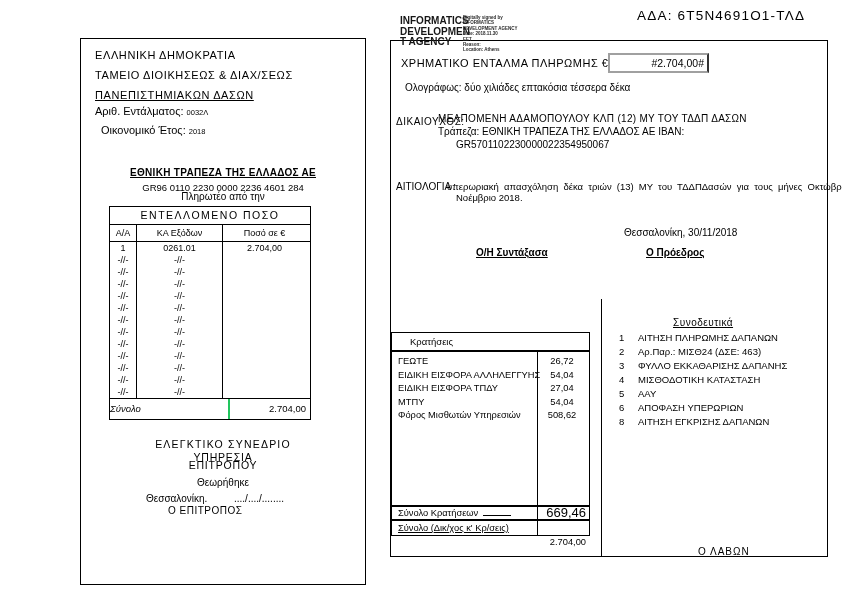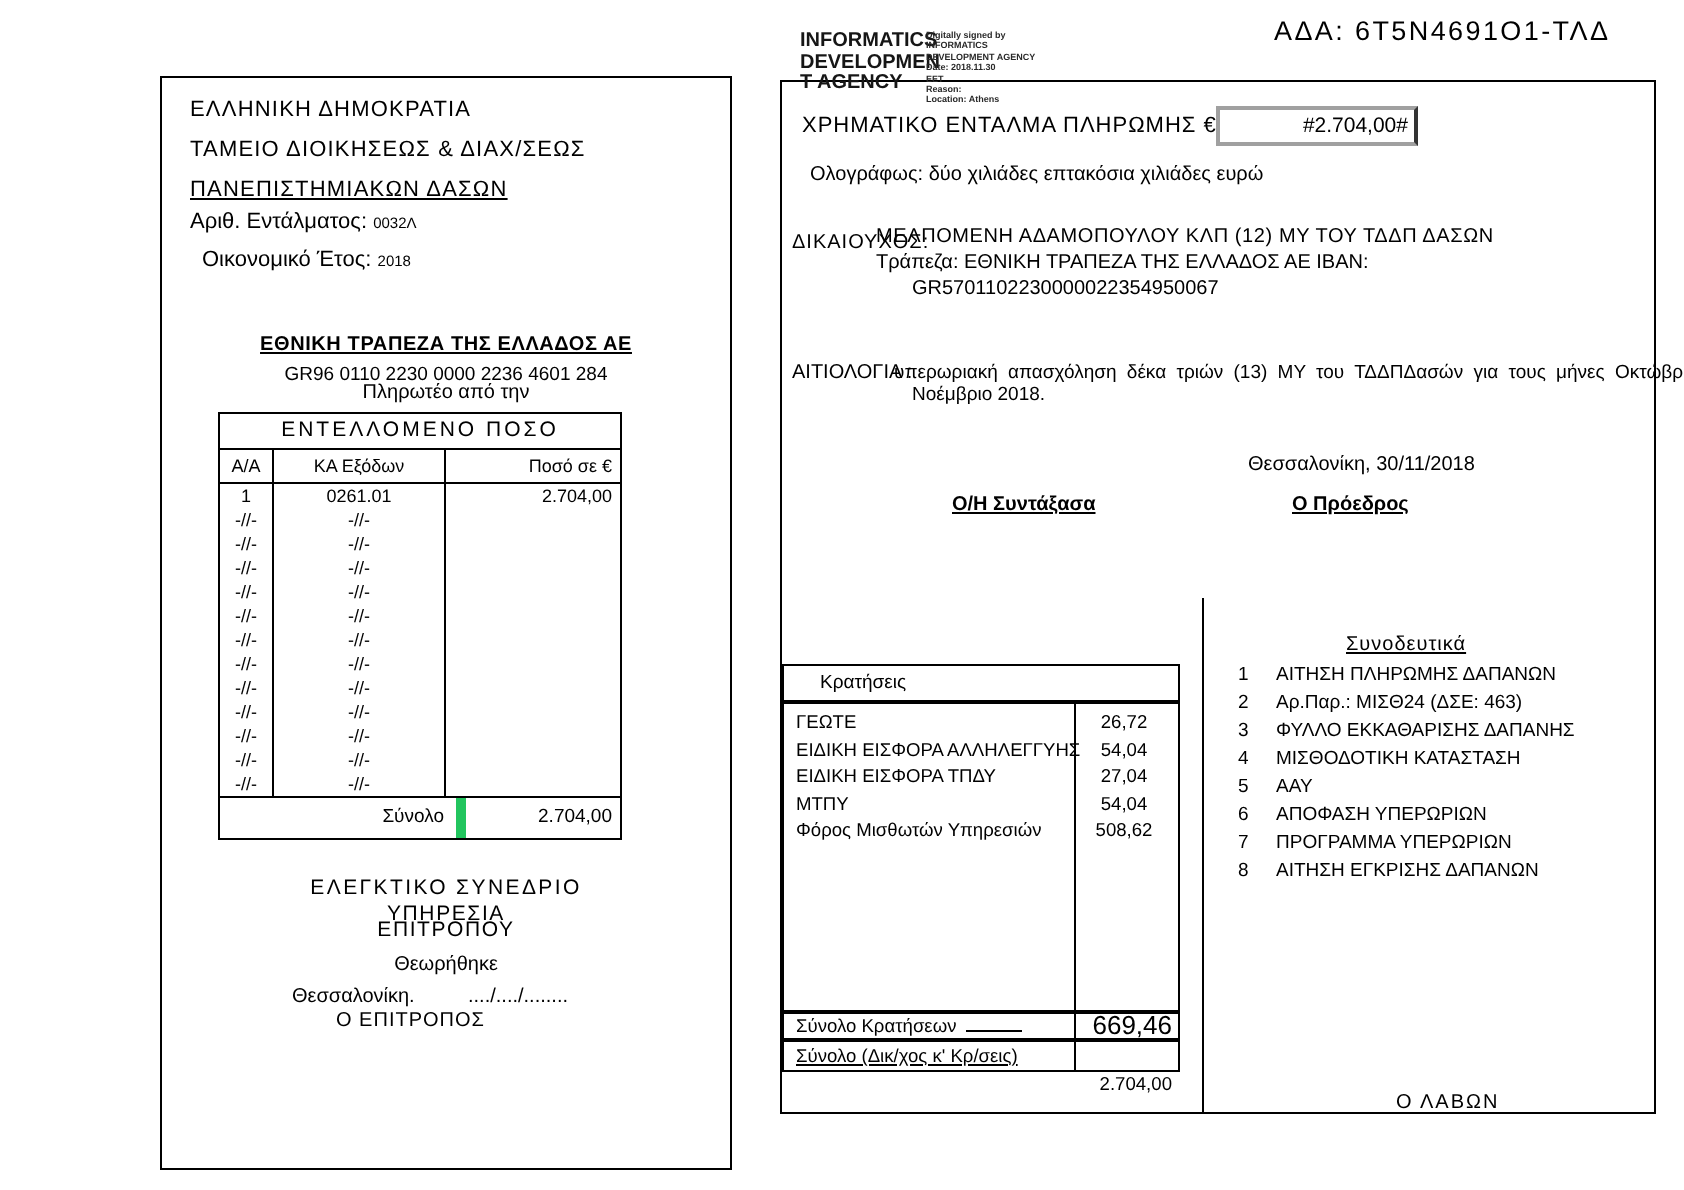--- a/index.html
+++ b/index.html
@@ -19,23 +19,23 @@
   .lfield{position:absolute;font-size:11px;white-space:nowrap;}
   .lfield .val{font-size:7.5px;}
   .centered{position:absolute;left:0;width:100%;text-align:center;white-space:nowrap;}
 
   .ltable{position:absolute;left:28px;top:167px;width:200px;border:1px solid #000;background:#fff;}
   .lt-title{height:17px;line-height:17px;text-align:center;font-size:10.5px;letter-spacing:1.5px;border-bottom:1px solid #000;}
   .lt-head{display:flex;height:16px;line-height:16px;border-bottom:1px solid #000;font-size:9px;}
   .lt-row{display:flex;height:12px;line-height:12px;font-size:9px;}
   .c1{width:26px;border-right:1px solid #000;text-align:center;}
   .c2{width:85px;border-right:1px solid #000;text-align:center;}
-  .c3{flex:1;text-align:right;padding-right:4px;}
+  .c3{flex:1;text-align:center;padding-right:4px;}
   .lt-total{display:flex;border-top:1px solid #000;height:20px;line-height:20px;font-size:9.5px;}
-  .lt-total .tl{width:112px;text-align:right;padding-right:6px;border-right:5px solid #22c55e;}
+  .lt-total .tl{width:112px;text-align:left;padding-right:6px;border-right:2px solid #22c55e;font-style:italic;}
   .lt-total .tv{flex:1;text-align:right;padding-right:4px;}
 
   .audit{font-size:10.5px;letter-spacing:0.8px;}
 
   
   .rbox{left:390px;top:40px;width:436px;height:515px;border:1.5px solid #000;}
   .r-title{position:absolute;left:10px;top:16px;font-size:11px;letter-spacing:0.5px;white-space:nowrap;}
   .amtbox{position:absolute;left:217px;top:12px;width:94px;height:16px;line-height:16px;
           border:2px solid #a0a0a0;border-right-color:#333;text-align:right;padding-right:3px;font-size:10.5px;background:#fff;}
   .rline{position:absolute;font-size:10px;white-space:nowrap;}
@@ -187,21 +187,21 @@
     <div class="abs" style="left:153px;top:454px;font-size:10px;">..../..../........</div>
     <div class="abs" style="left:87px;top:466px;font-size:10px;letter-spacing:0.5px;">Ο ΕΠΙΤΡΟΠΟΣ</div>
   </div>
 
   <div class="abs rbox">
     <div class="r-title">ΧΡΗΜΑΤΙΚΟ ΕΝΤΑΛΜΑ ΠΛΗΡΩΜΗΣ € :</div>
     <div class="amtbox">#2.704,00#</div>
 
     <div class="rline" style="left:14px;top:41px;">
       <span>Ολογράφως:</span>
-      <span>δύο  χιλιάδες επτακόσια χιλιάδες ευρώ</span>
+      <span>δύο  χιλιάδες επτακόσια τέσσερα δέκα</span>
     </div>
 
     <div class="rline" style="left:5px;top:75px;letter-spacing:0.5px;">ΔΙΚΑΙΟΥΧΟΣ:</div>
     <div class="rline" style="left:47px;top:72px;letter-spacing:0.3px;">ΜΕΛΠΟΜΕΝΗ ΑΔΑΜΟΠΟΥΛΟΥ ΚΛΠ (12) ΜΥ ΤΟΥ ΤΔΔΠ ΔΑΣΩΝ</div>
     <div class="rline" style="left:47px;top:85px;">Τράπεζα: ΕΘΝΙΚΗ ΤΡΑΠΕΖΑ ΤΗΣ ΕΛΛΑΔΟΣ ΑΕ   ΙΒΑΝ:</div>
     <div class="rline" style="left:65px;top:98px;">GR5701102230000022354950067</div>
 
     <div class="rline" style="left:5px;top:140px;">ΑΙΤΙΟΛΟΓΙΑ :</div>
     <div class="rline reason1" style="left:56px;top:140px;">υπερωριακή απασχόληση δέκα τριών (13) ΜΥ του ΤΔΔΠΔασών για τους μήνες Οκτώβριο</div>
     <div class="rline" style="left:65px;top:151px;font-size:9.5px;">Νοέμβριο 2018.</div>
@@ -246,20 +246,19 @@
     <div class="vdivider"></div>
 
     <div class="att-title">Συνοδευτικά</div>
     <div class="att-list">
       <div class="att-item"><span class="att-num">1</span><span>ΑΙΤΗΣΗ ΠΛΗΡΩΜΗΣ ΔΑΠΑΝΩΝ</span></div>
       <div class="att-item"><span class="att-num">2</span><span>Αρ.Παρ.: ΜΙΣΘ24 (ΔΣΕ: 463)</span></div>
       <div class="att-item"><span class="att-num">3</span><span>ΦΥΛΛΟ ΕΚΚΑΘΑΡΙΣΗΣ ΔΑΠΑΝΗΣ</span></div>
       <div class="att-item"><span class="att-num">4</span><span>ΜΙΣΘΟΔΟΤΙΚΗ ΚΑΤΑΣΤΑΣΗ</span></div>
       <div class="att-item"><span class="att-num">5</span><span>ΑΑΥ</span></div>
       <div class="att-item"><span class="att-num">6</span><span>ΑΠΟΦΑΣΗ ΥΠΕΡΩΡΙΩΝ</span></div>
-      <div class="att-item"><span class="att-num">7</span><span>ΠΡΟΓΡΑΜΜΑ ΥΠΕΡΩΡΙΩΝ</span></div>
       <div class="att-item"><span class="att-num">8</span><span>ΑΙΤΗΣΗ ΕΓΚΡΙΣΗΣ ΔΑΠΑΝΩΝ</span></div>
     </div>
 
     <div class="receiver">Ο ΛΑΒΩΝ</div>
   </div>
 
 </div>
 
 </body></html>

